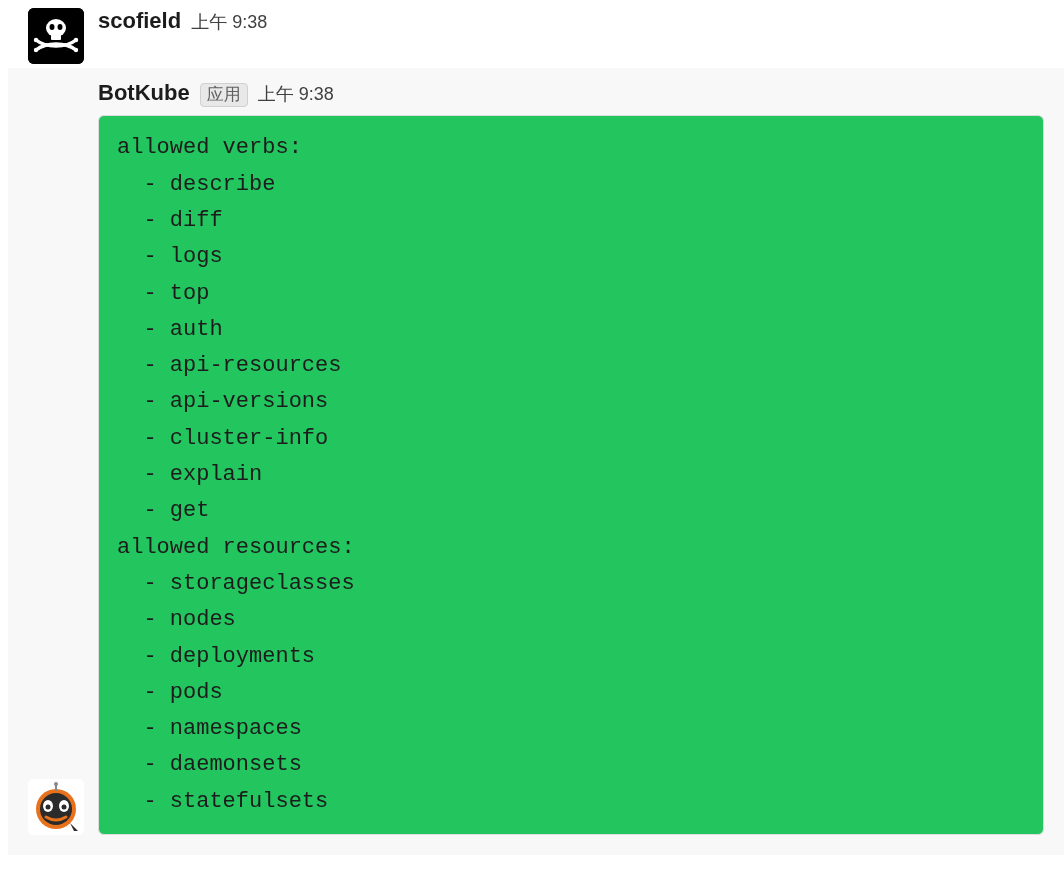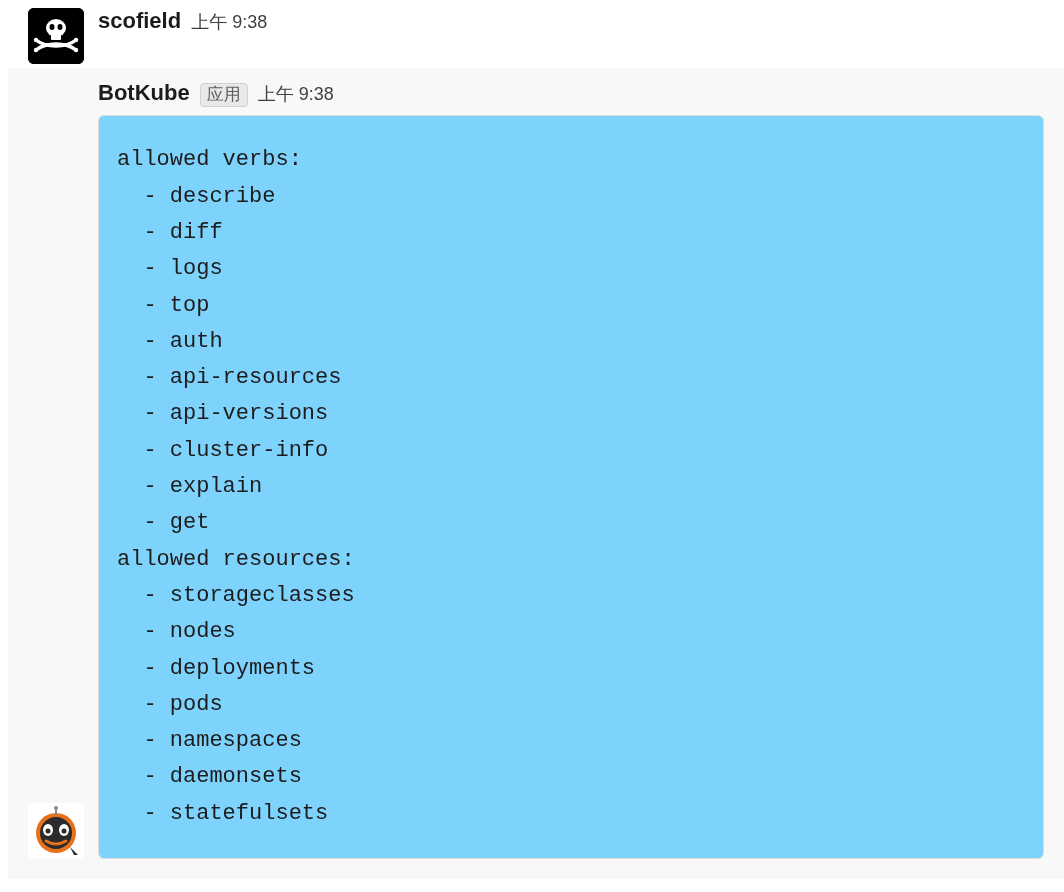--- a/index.html
+++ b/index.html
@@ -81,22 +81,22 @@
       color: #1264a3;
       padding: 2px 4px;
       border-radius: 4px;
       cursor: pointer;
     }
     .code-block {
       margin-top: 8px;
       margin-left: 0;
       border: 1px solid #dddddd;
       border-radius: 6px;
-      background: #7dd3fc;
-      padding: 26px 18px;
+      background: #22c55e;
+      padding: 14px 18px;
       font-family: "SFMono-Regular", Consolas, "Liberation Mono", Menlo, monospace;
       font-size: 22px;
       line-height: 1.65;
       color: #1d1c1d;
       white-space: pre;
       overflow: hidden;
     }
   </style>
 </head>
 <body>

